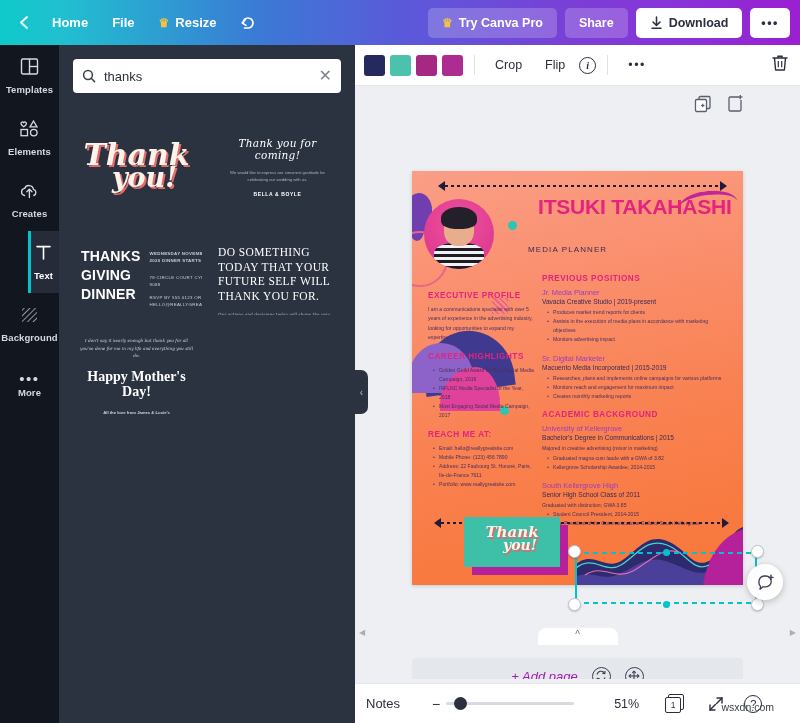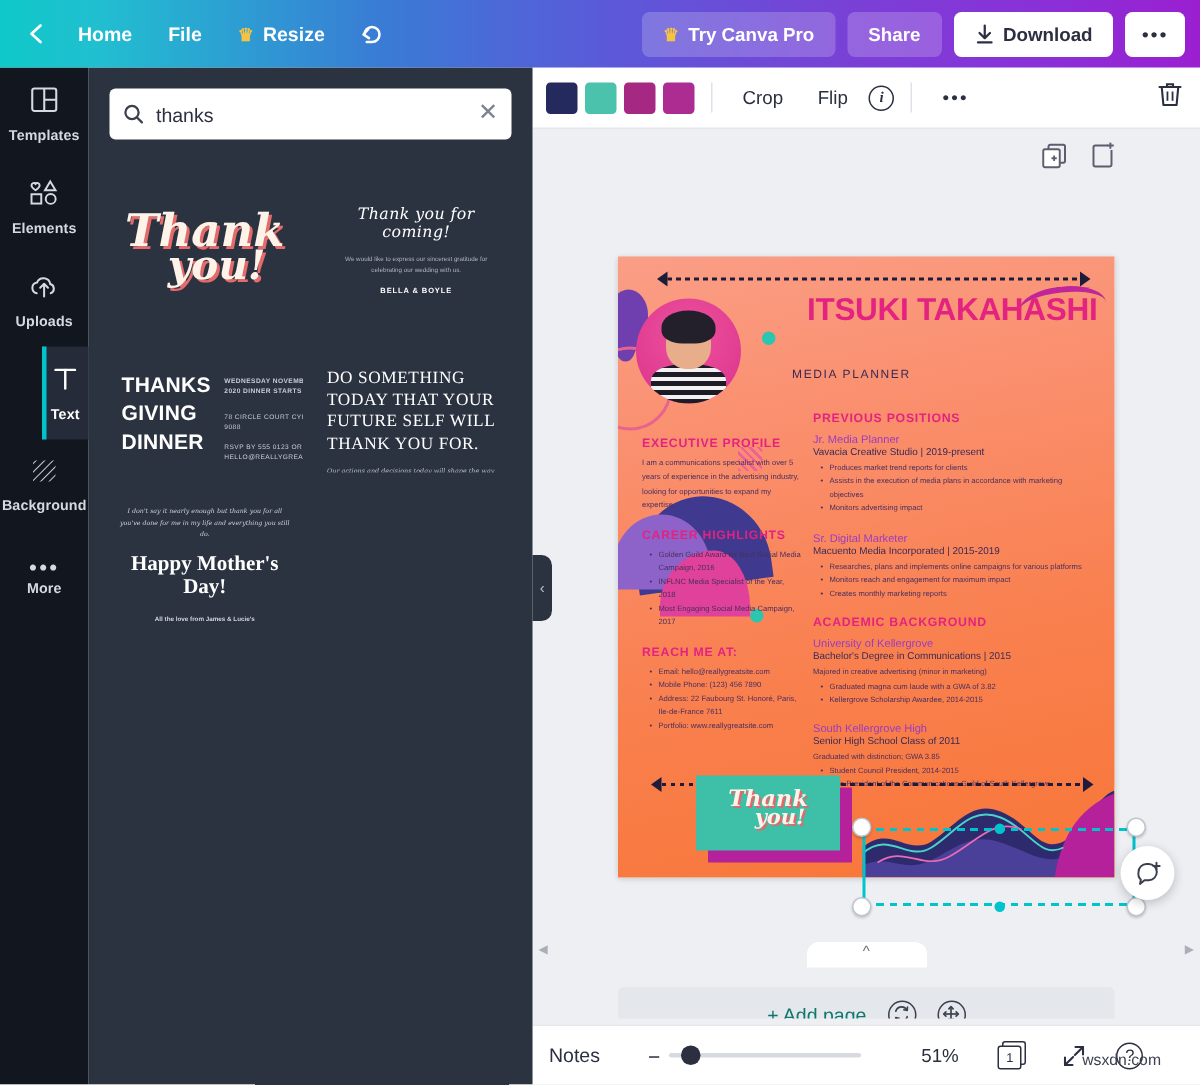--- a/index.html
+++ b/index.html
@@ -231,21 +231,21 @@
     position:absolute; left: 392px; top: 478px; width: 36px; height: 36px;
     background:#fff; border-radius:50%; box-shadow: 0 2px 7px rgba(0,0,0,.22);
     display:flex; align-items:center; justify-content:center; z-index:14; cursor:pointer;
   }
 
   #addpage {
     position:absolute; left: 57px; top: 572px; width: 331px; height: 36px;
     background:#e4e7ec; border-radius:4px; display:flex; align-items:center;
     justify-content:center; gap:14px; cursor:pointer;
   }
-  #addpage .ap-t { font-size:13px; color:#0f766e; }
+  #addpage .ap-t { font-size:13px; color:#a21caf;font-style:italic; }
   #addpage .ap-i { width:19px;height:19px;border:1.3px solid #3b3f4e;border-radius:50%;
      display:flex;align-items:center;justify-content:center;font-size:10px;color:#3b3f4e;}
 
   
   #hscroll { position:absolute; left:0; right:0; bottom:40px; height:13px;
     display:flex; align-items:center; justify-content:space-between; padding:0 4px; color:#a9aeba; font-size:8px;}
   #hnotch { position:absolute; left:50%; margin-left:-40px; bottom:34px; width:80px; height:17px;
     background:#fff; border-radius:8px 8px 0 0; display:flex; align-items:flex-start; justify-content:center;
     color:#6a6f7e; font-size:10px; padding-top:1px; cursor:pointer; z-index:6;}
 
@@ -341,21 +341,21 @@
     <span class="lbl">Elements</span>
   </div>
   <div class="rail-item">
     <span>
       <svg width="21" height="19" viewBox="0 0 21 19">
           <path d="M5.5 14.5a3.6 3.6 0 0 1 .2-7.1 4.6 4.6 0 0 1 8.8 1 3.2 3.2 0 0 1 .3 6.1" fill="none" stroke="currentColor" stroke-width="1.35" stroke-linecap="round"></path>
           <line x1="10.4" y1="16.6" x2="10.4" y2="8.4" stroke="currentColor" stroke-width="1.35" stroke-linecap="round"></line>
           <polyline points="7.8,10.8 10.4,8.2 13,10.8" fill="none" stroke="currentColor" stroke-width="1.35" stroke-linecap="round" stroke-linejoin="round"></polyline>
         </svg>
     </span>
-    <span class="lbl">Uploads</span>
+    <span class="lbl">Creates</span>
   </div>
   <div class="rail-item active">
     <span>
       <svg width="19" height="19" viewBox="0 0 19 19">
           <line x1="3" y1="3.6" x2="16" y2="3.6" stroke="currentColor" stroke-width="1.6" stroke-linecap="round"></line>
           <line x1="9.5" y1="3.6" x2="9.5" y2="16" stroke="currentColor" stroke-width="1.6" stroke-linecap="round"></line>
         </svg>
     </span>
     <span class="lbl">Text</span>
   </div>

